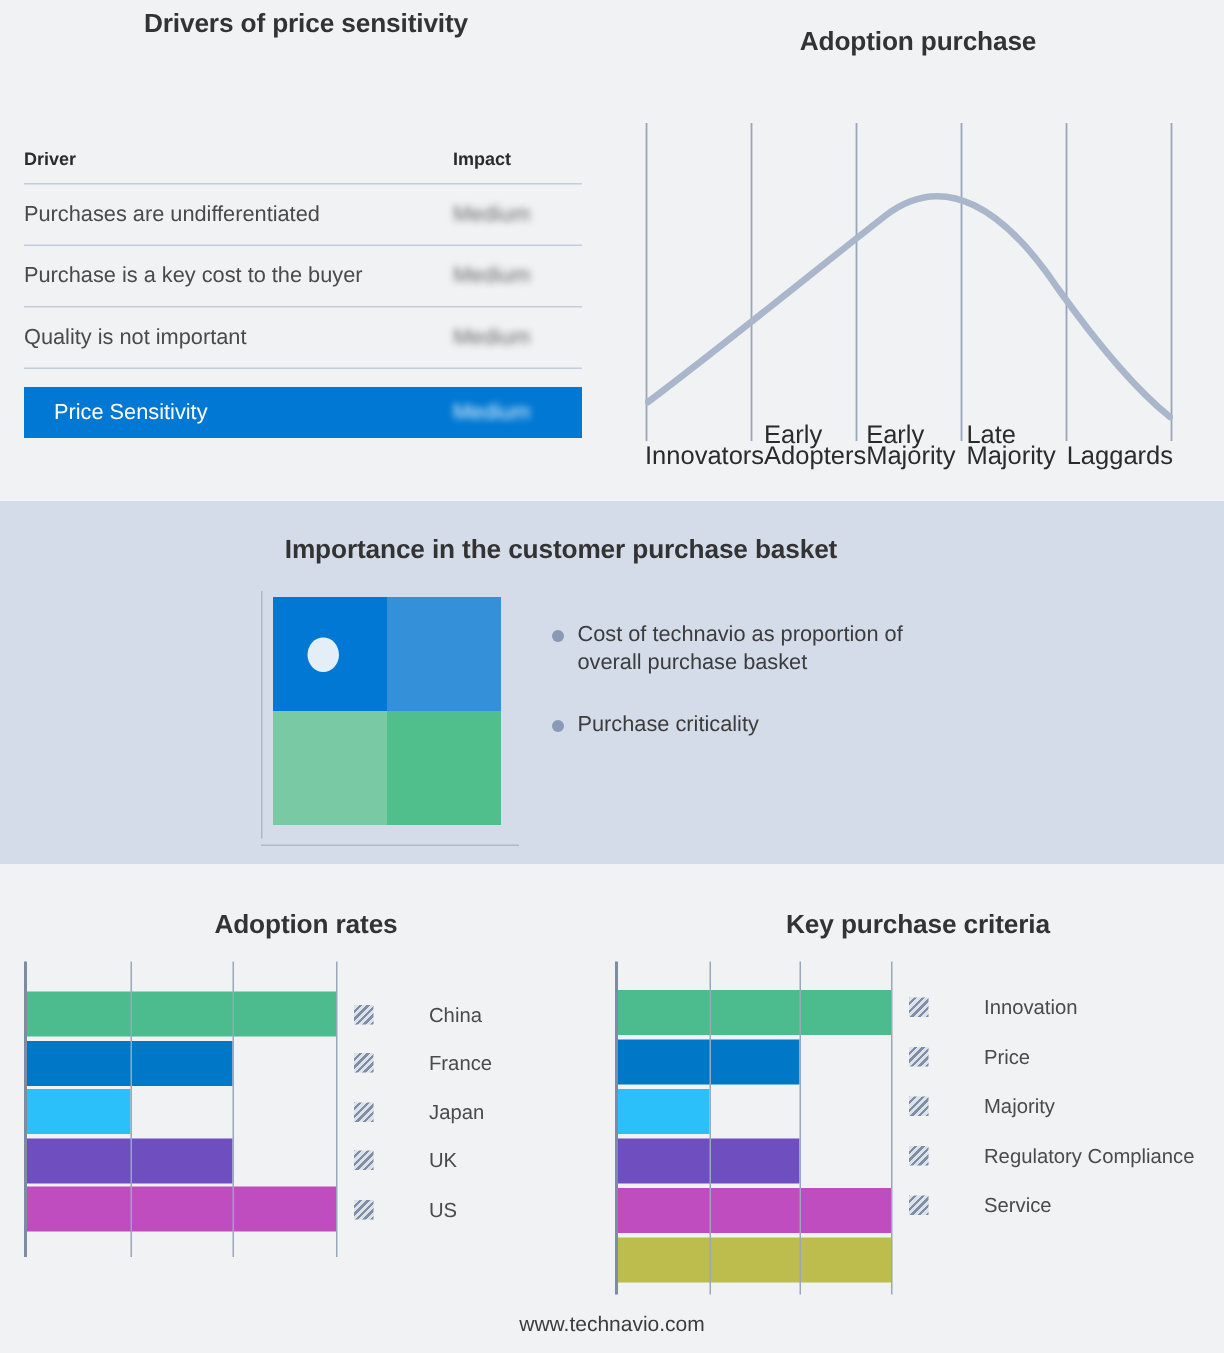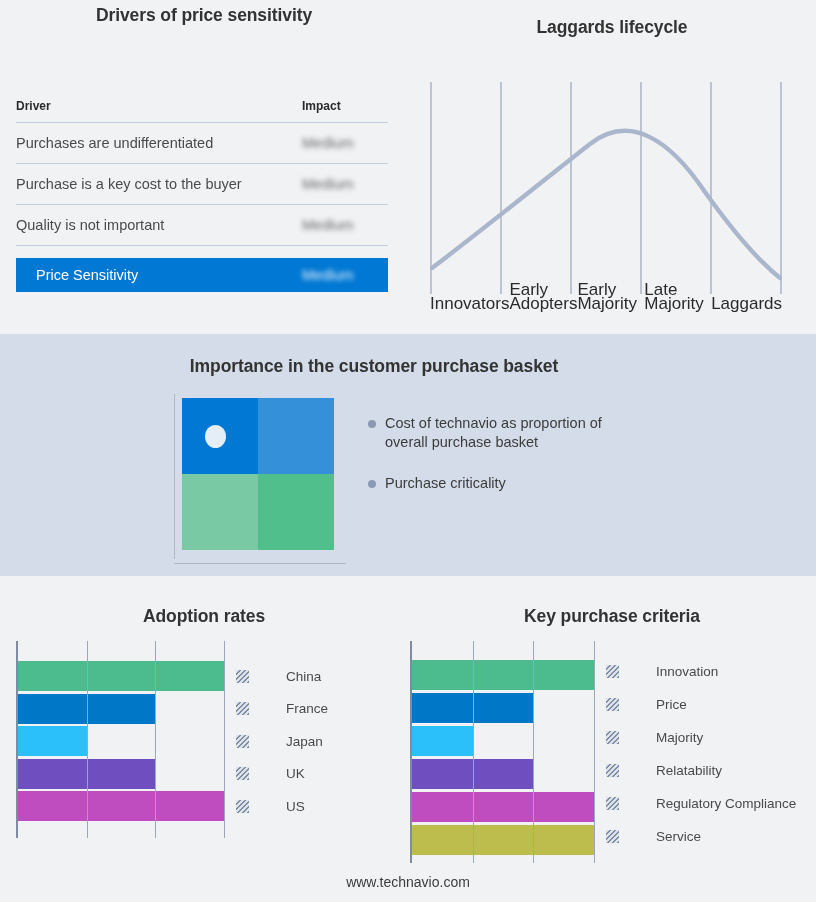--- a/index.html
+++ b/index.html
@@ -310,21 +310,21 @@
       <div class="dt-impact blurred">Medium</div>
     </div>
 
     <div class="dt-row dt-row-highlight">
       <div class="dt-driver">Price Sensitivity</div>
       <div class="dt-impact blurred">Medium</div>
     </div>
   </div>
 
   <div id="panel-lifecycle"></div>
-  <div class="panel-title" id="lifecycle-title">Laggards lifecycle</div>
+  <div class="panel-title" id="lifecycle-title">Adoption purchase</div>
 
   <div class="lc-chart">
     <svg class="lc-svg" width="352" height="230" viewBox="0 0 352 230">
       <g>
         <line x1="1" y1="0" x2="1" y2="212" stroke="#9aa6ba" stroke-width="1.2"></line>
         <line x1="71" y1="0" x2="71" y2="212" stroke="#9aa6ba" stroke-width="1.2"></line>
         <line x1="141" y1="0" x2="141" y2="212" stroke="#9aa6ba" stroke-width="1.2"></line>
         <line x1="211" y1="0" x2="211" y2="212" stroke="#9aa6ba" stroke-width="1.2"></line>
         <line x1="281" y1="0" x2="281" y2="212" stroke="#9aa6ba" stroke-width="1.2"></line>
         <line x1="351" y1="0" x2="351" y2="212" stroke="#9aa6ba" stroke-width="1.2"></line>
@@ -475,27 +475,23 @@
       <div class="bc-leg-item" style="height: 33px;">
         <span class="bc-swatch"></span>
         <span class="bc-leg-label">Price</span>
       </div>
       <div class="bc-leg-item" style="height: 33px;">
         <span class="bc-swatch"></span>
         <span class="bc-leg-label">Majority</span>
       </div>
       <div class="bc-leg-item" style="height: 33px;">
         <span class="bc-swatch"></span>
-        <span class="bc-leg-label">Relatability</span>
+        <span class="bc-leg-label">Regulatory Compliance</span>
       </div>
       <div class="bc-leg-item" style="height: 33px;">
         <span class="bc-swatch"></span>
-        <span class="bc-leg-label">Regulatory Compliance</span>
-      </div>
-      <div class="bc-leg-item" style="height: 33px;">
-        <span class="bc-swatch"></span>
         <span class="bc-leg-label">Service</span>
       </div>
     </div>
 
   <div class="footer">www.technavio.com</div>
 
 </div>
 
 </body></html>

